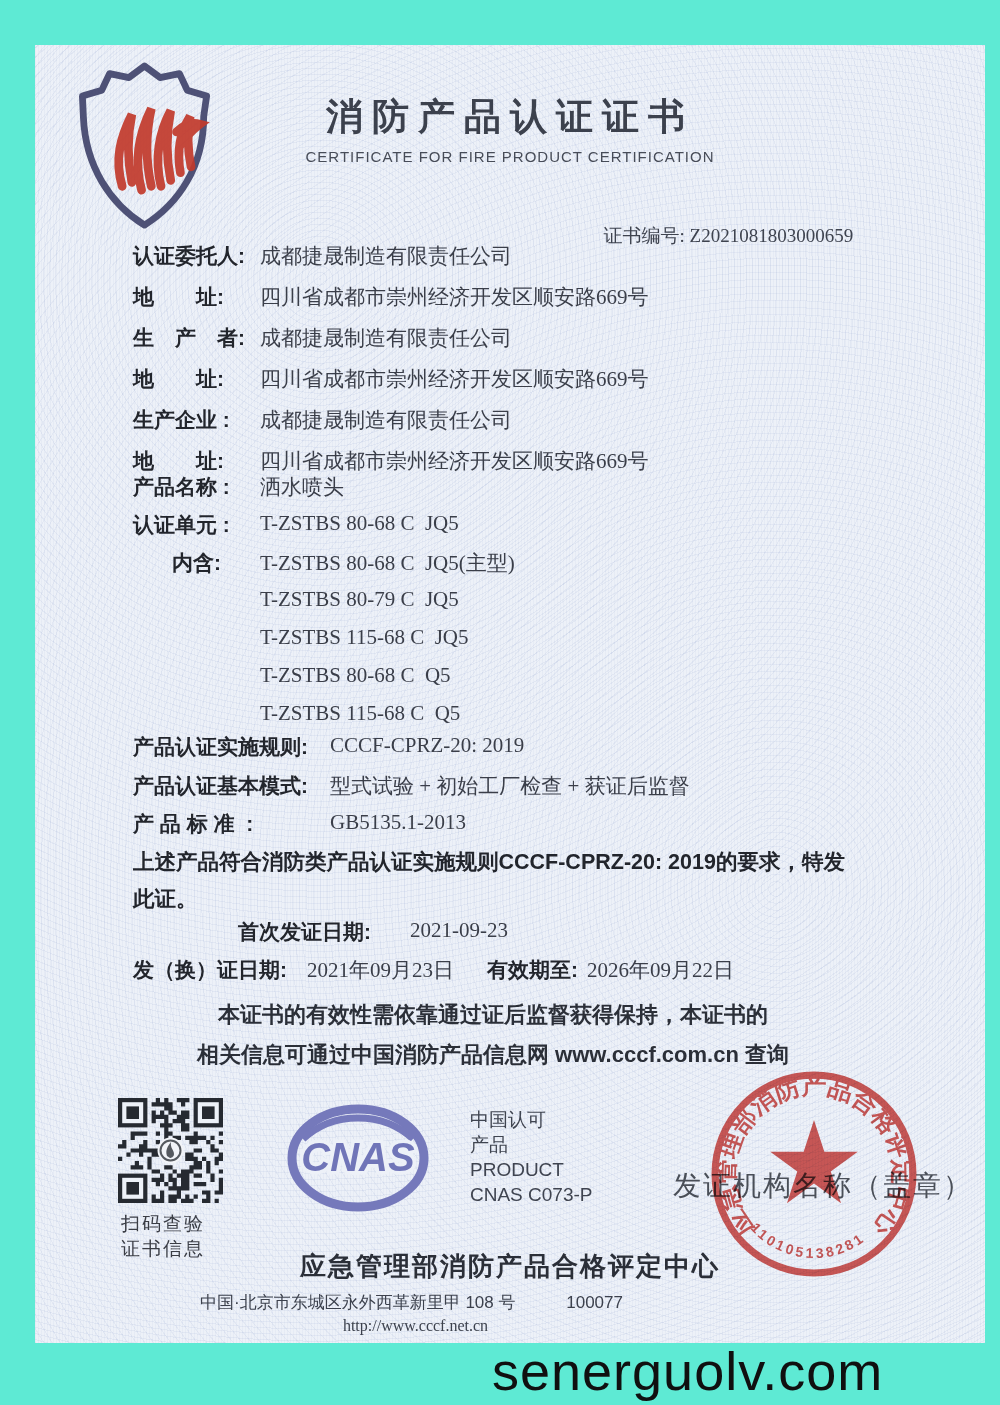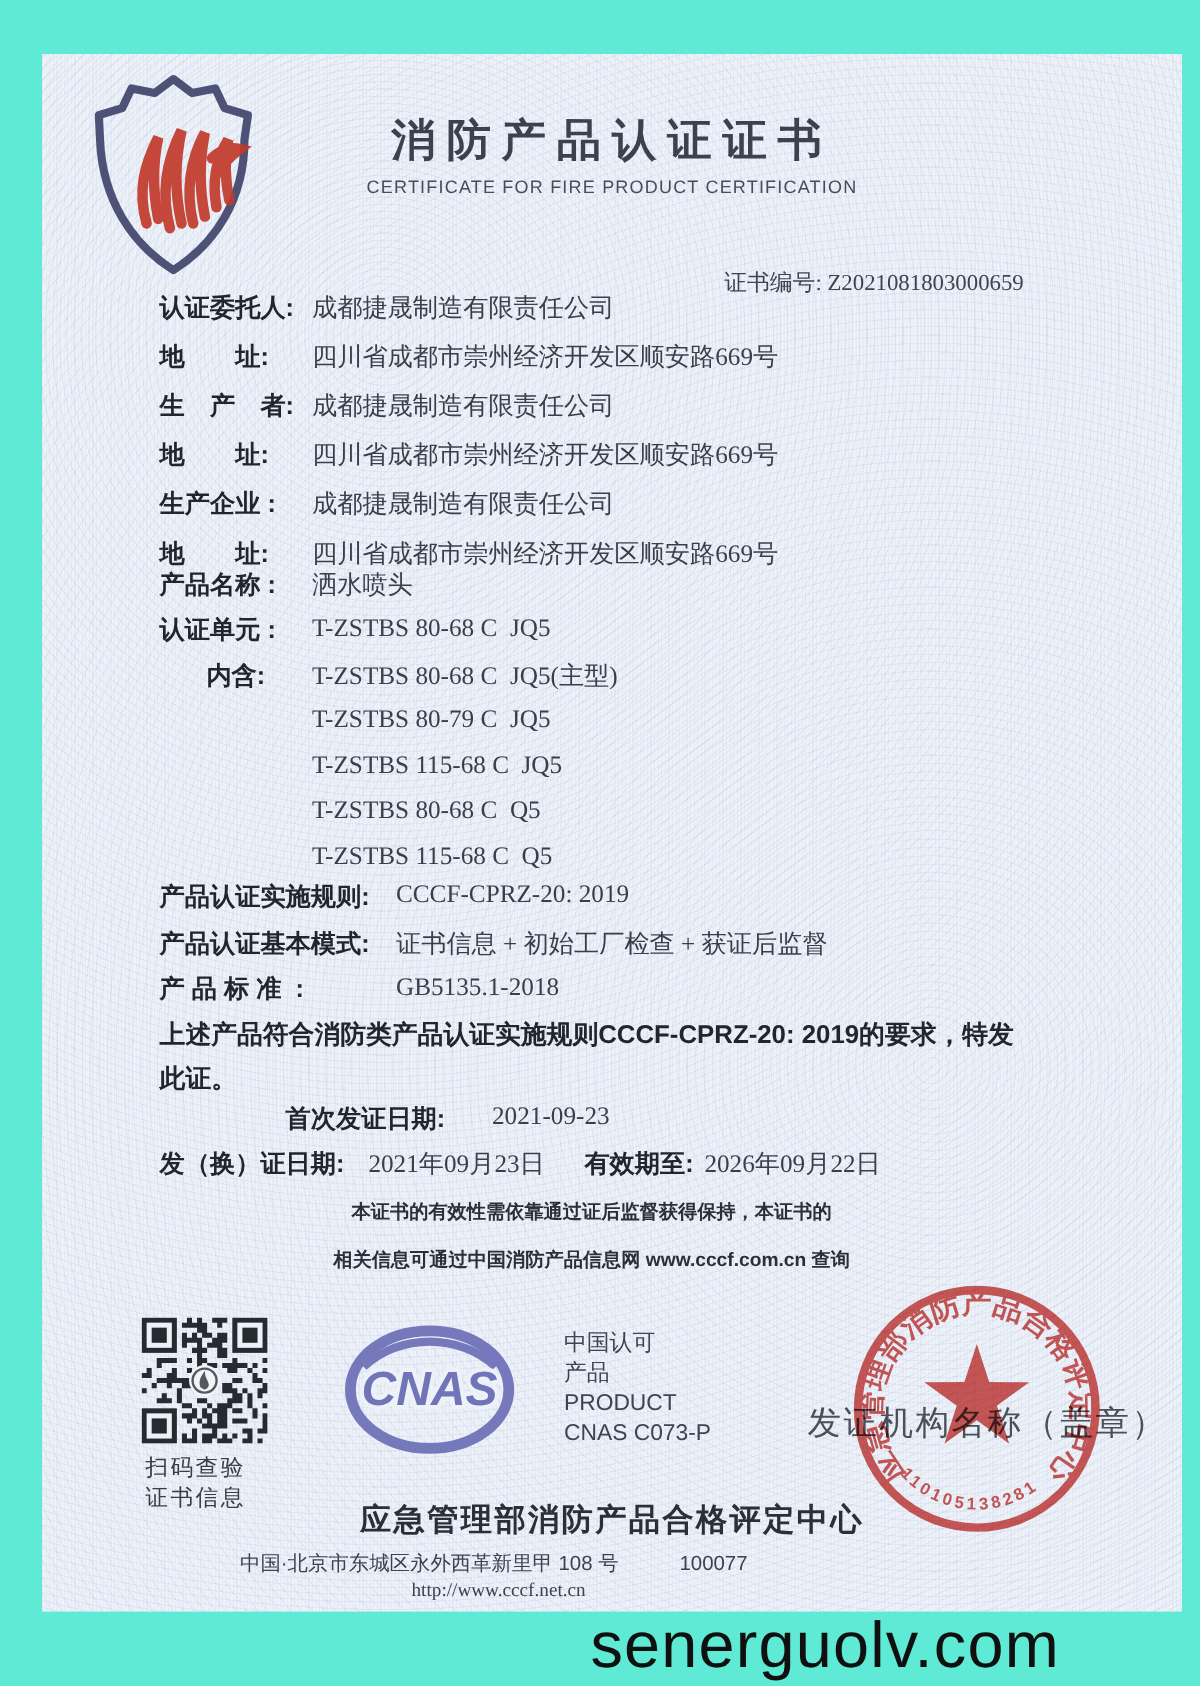--- a/index.html
+++ b/index.html
@@ -16,21 +16,21 @@
   .title-en{position:absolute;left:0;top:103px;width:950px;text-align:center;
         font-size:15px;letter-spacing:1px;color:#474c58;}
   .certno{position:absolute;left:540px;top:156px;font-family:"Liberation Serif",serif;
         font-size:19px;color:#3e434f;white-space:pre;}
   .row{position:absolute;left:0;width:950px;height:30px;}
   .lbl{position:absolute;left:98px;font-size:21px;font-weight:bold;color:#22252c;white-space:pre;}
   .lbl2{position:absolute;font-size:21px;font-weight:bold;color:#22252c;white-space:pre;}
   .val{position:absolute;left:225px;font-family:"Liberation Serif",serif;
         font-size:21px;color:#3a3e49;white-space:pre;}
   .stmt{position:absolute;left:98px;font-size:21.5px;font-weight:bold;color:#22252c;white-space:pre;}
-  .notice{position:absolute;left:0;width:916px;text-align:center;font-size:16px;
+  .notice{position:absolute;left:0;width:916px;text-align:center;font-size:22px;
         font-weight:600;color:#2b2f38;}
   .qr-wrap{position:absolute;left:83px;top:1053px;}
   .qr-caption{position:absolute;left:86px;top:1166px;font-size:19px;line-height:25px;
         color:#3a3d45;letter-spacing:2px;}
   .cnas-wrap{position:absolute;left:248px;top:1058px;}
   .cnas-info{position:absolute;left:435px;top:1062px;font-size:19px;line-height:25px;color:#3f4450;}
   .issuer-label{position:absolute;left:638px;top:1122px;font-family:Liberation Serif, serif;
         font-size:28px;letter-spacing:2px;color:#4a4f58;z-index:1;text-align:right;}
   .stamp{position:absolute;left:659px;top:1009px;z-index:2;opacity:.88;mix-blend-mode:multiply;}
   .footer-org{position:absolute;left:0;top:1204px;width:950px;text-align:center;
@@ -118,25 +118,25 @@
     <div class="row" style="top:656px">
       <span class="val">T-ZSTBS 115-68 C  Q5</span>
     </div>
 
     <div class="row" style="top:688px">
       <span class="lbl">产品认证实施规则: </span>
       <span class="val" style="left:295px">CCCF-CPRZ-20: 2019</span>
     </div>
     <div class="row" style="top:727px">
       <span class="lbl">产品认证基本模式: </span>
-      <span class="val" style="left:295px">证书信息 + 初始工厂检查 + 获证后监督</span>
+      <span class="val" style="left:295px">型式试验 + 初始工厂检查 + 获证后监督</span>
     </div>
     <div class="row" style="top:765px">
       <span class="lbl">产 品 标 准  : </span>
-      <span class="val" style="left:295px">GB5135.1-2018</span>
+      <span class="val" style="left:295px">GB5135.1-2013</span>
     </div>
 
     <div class="stmt" style="top:802px">上述产品符合消防类产品认证实施规则CCCF-CPRZ-20: 2019的要求，特发</div>
     <div class="stmt" style="top:839px">此证。</div>
 
     <div class="row" style="top:873px">
       <span class="lbl2" style="left:203px">首次发证日期: </span>
       <span class="val" style="left:375px">2021-09-23</span>
     </div>
     <div class="row" style="top:911px">

